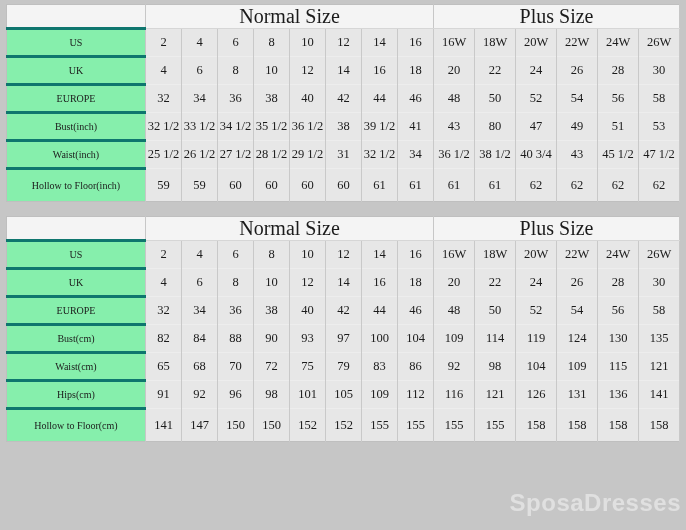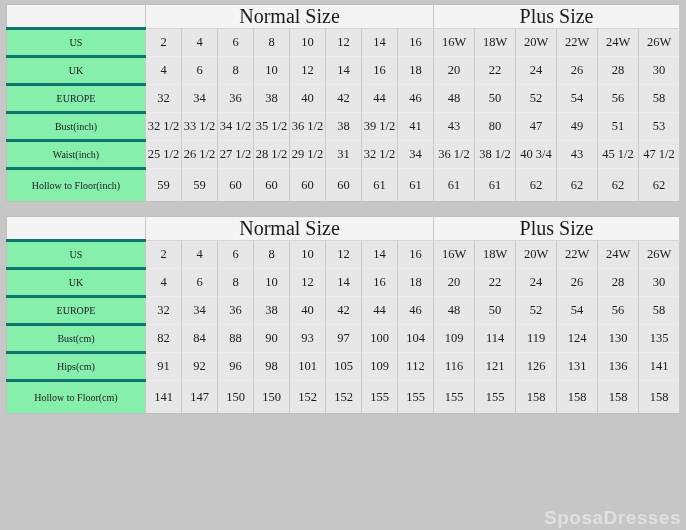--- a/index.html
+++ b/index.html
@@ -59,24 +59,24 @@
   .data-cell {
     background: #e7e7e7;
     font-size: 12.5px;
     border-right: 1px solid #c9c9c9;
     border-top: 1px solid #ededed;
   }
 
   .watermark {
     position: absolute;
     right: 5px;
-    bottom: 1px;
+    bottom: 13px;
     font-family: "Liberation Sans", sans-serif;
     font-weight: bold;
-    font-size: 19px;
+    font-size: 24px;
     letter-spacing: 0.5px;
     color: rgba(255, 255, 255, 0.45);
     pointer-events: none;
     margin-top: 12px;
   }
 </style>
 </head>
 <body>
 
 <div class="page">
@@ -294,20 +294,37 @@
           <td class="data-cell">100</td>
           <td class="data-cell">104</td>
           <td class="data-cell">109</td>
           <td class="data-cell">114</td>
           <td class="data-cell">119</td>
           <td class="data-cell">124</td>
           <td class="data-cell">130</td>
           <td class="data-cell">135</td>
         </tr>
         <tr class="data-row">
+          <td class="label-cell">Waist(cm)</td>
+          <td class="data-cell">65</td>
+          <td class="data-cell">68</td>
+          <td class="data-cell">70</td>
+          <td class="data-cell">72</td>
+          <td class="data-cell">75</td>
+          <td class="data-cell">79</td>
+          <td class="data-cell">83</td>
+          <td class="data-cell">86</td>
+          <td class="data-cell">92</td>
+          <td class="data-cell">98</td>
+          <td class="data-cell">104</td>
+          <td class="data-cell">109</td>
+          <td class="data-cell">115</td>
+          <td class="data-cell">121</td>
+        </tr>
+        <tr class="data-row">
           <td class="label-cell">Hips(cm)</td>
           <td class="data-cell">91</td>
           <td class="data-cell">92</td>
           <td class="data-cell">96</td>
           <td class="data-cell">98</td>
           <td class="data-cell">101</td>
           <td class="data-cell">105</td>
           <td class="data-cell">109</td>
           <td class="data-cell">112</td>
           <td class="data-cell">116</td>

